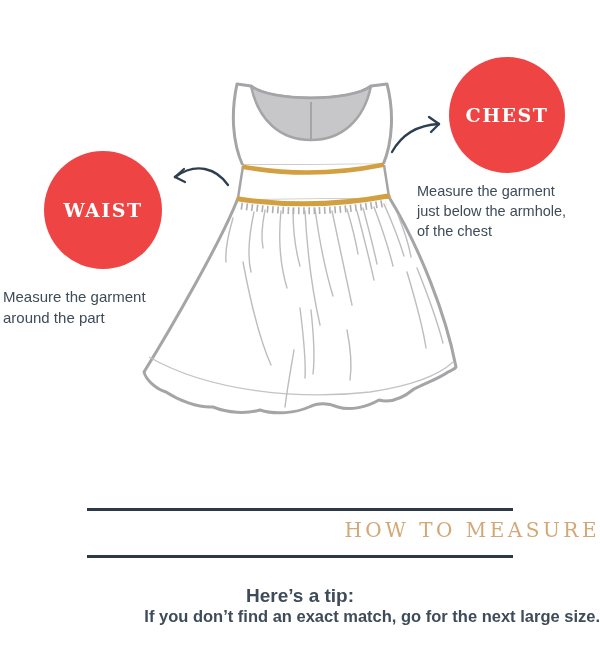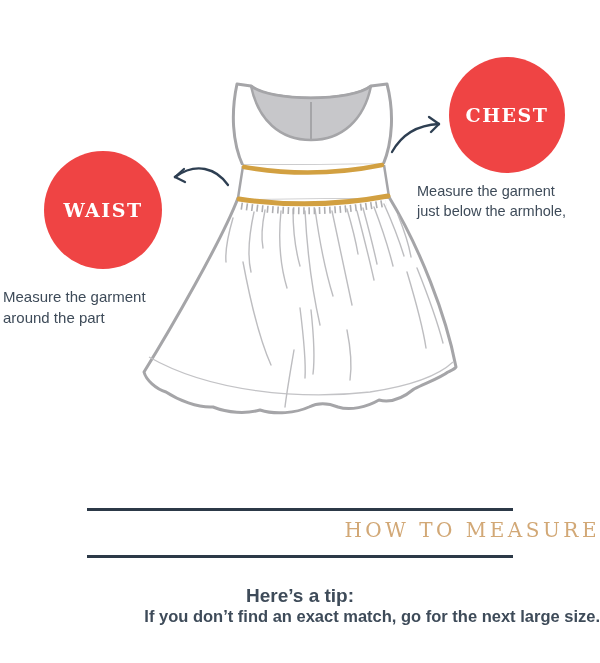--- a/index.html
+++ b/index.html
@@ -176,20 +176,21 @@
   </div>
 
   <div class="caption caption-waist">
     <div>Measure the garment</div>
     <div>around the part</div>
   </div>
 
   <div class="caption caption-chest">
     <div>Measure the garment</div>
     <div>just below the armhole,</div>
+    <div>of the chest</div>
   </div>
 
   <div class="rule rule-top"></div>
   <div class="measure-heading">HOW TO MEASURE</div>
   <div class="rule rule-bottom"></div>
 
   <div class="tip-title">Here’s a tip:</div>
   <div class="tip-text">If you don’t find an exact match, go for the next large size.</div>
 
 </div>

